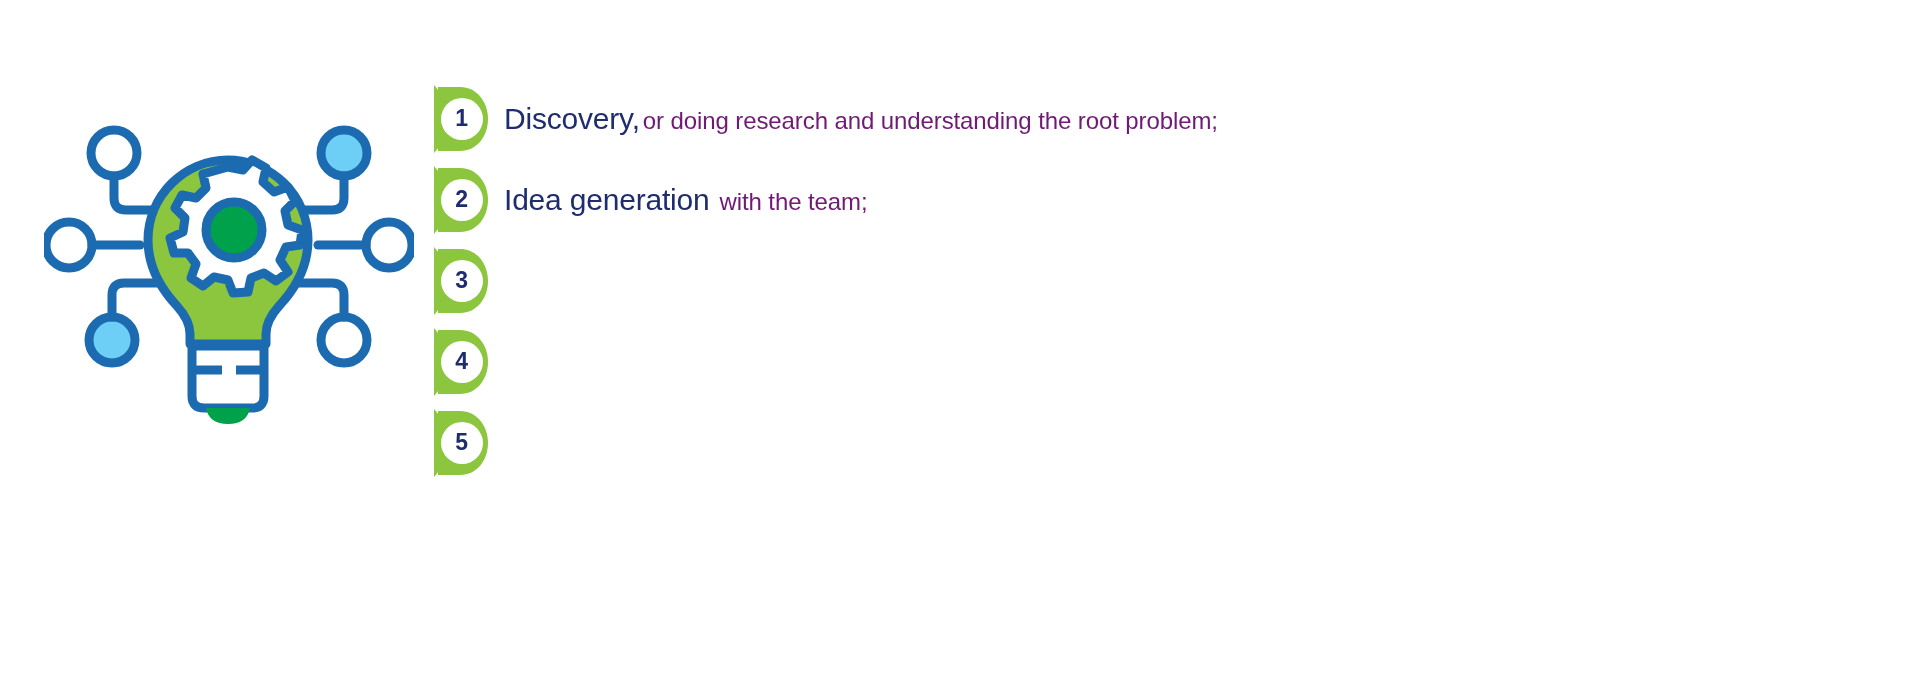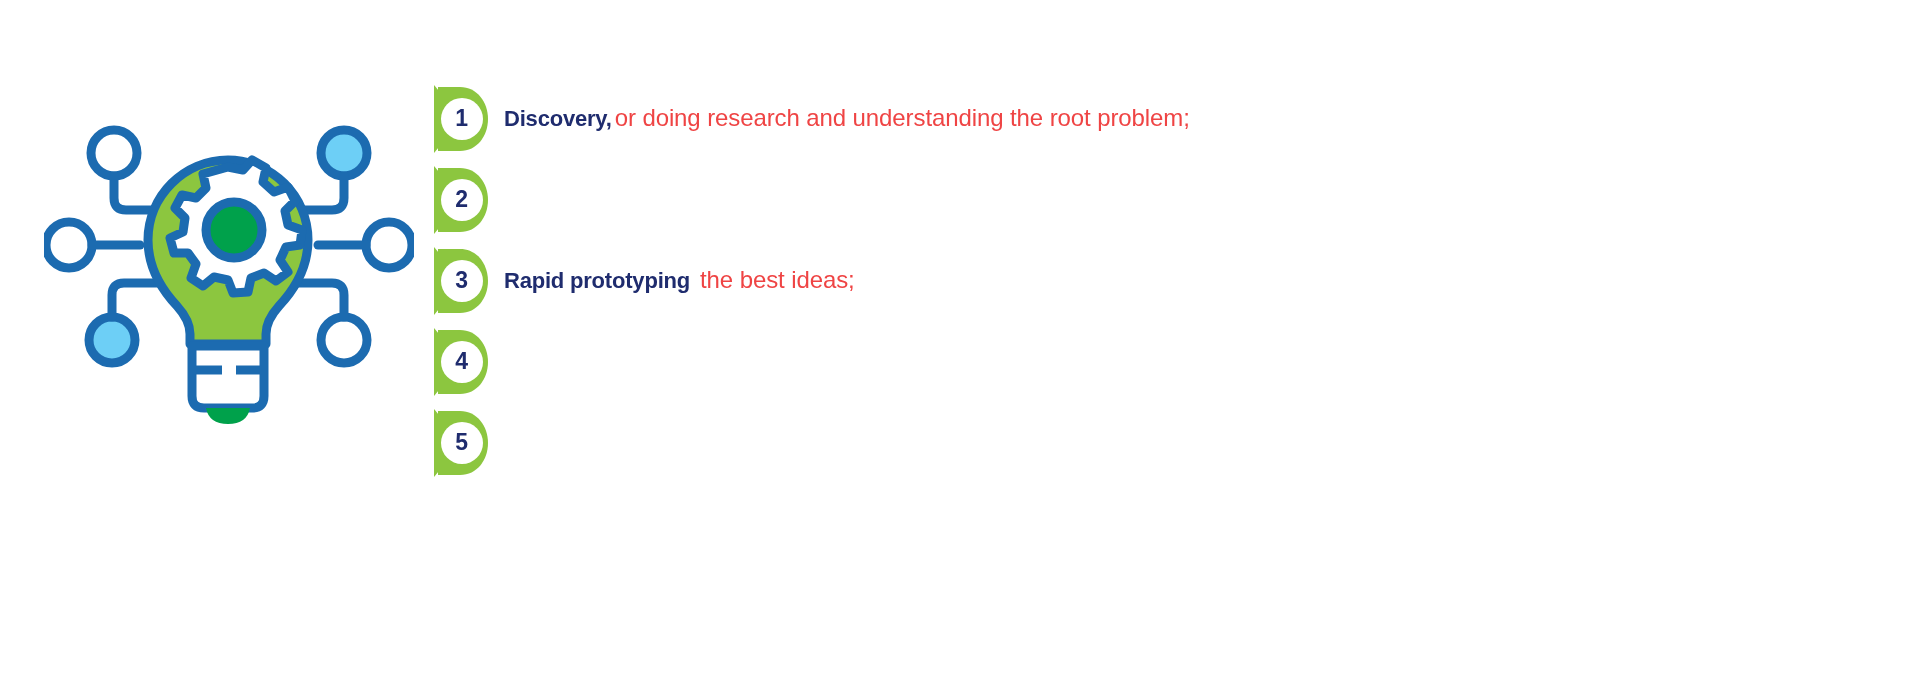--- a/index.html
+++ b/index.html
@@ -84,30 +84,30 @@
     letter-spacing: 0.5px;
     font-family: "Liberation Sans", "DejaVu Sans", sans-serif;
   }
 
   .step-text {
     white-space: nowrap;
     color: #1F2C6E;
     line-height: 1.2;
   }
   .step-bold {
-    font-size: 22px;
-    font-weight: 700;
+    font-size: 30px;
+    font-weight: 400;
     letter-spacing: -0.2px;
     color: #1F2C6E;
   }
   .step-rest {
     font-size: 24px;
     font-weight: 400;
     letter-spacing: -0.1px;
-    color: #ef4444;
+    color: #701a75;
   }
   .gap-sm { display: inline-block; width: 3px; }
   .gap-md { display: inline-block; width: 10px; }
 </style>
 </head>
 <body>
 
 <div class="canvas">
 
   <div class="illustration">
@@ -185,33 +185,33 @@
 
     <div class="step-row">
       <div class="badge">
         <svg viewBox="0 0 60 68" xmlns="http://www.w3.org/2000/svg" aria-hidden="true">
           <path d="M4 0 L9 6 L9 62 L4 68 L4 0 Z" fill="#8CC63F"></path>
           <path d="M8 2 L30 2 C47 2 58 17 58 34 C58 51 47 66 30 66 L8 66 Z" fill="#8CC63F"></path>
           <circle cx="32" cy="34" r="21" fill="#ffffff"></circle>
         </svg>
         <span class="badge-num">2</span>
       </div>
+      <div class="step-text">
+        <span class="step-bold">Idea generation</span><span class="gap-md"></span><span class="step-rest">with the team;</span>
+      </div>
     </div>
 
     <div class="step-row">
       <div class="badge">
         <svg viewBox="0 0 60 68" xmlns="http://www.w3.org/2000/svg" aria-hidden="true">
           <path d="M4 0 L9 6 L9 62 L4 68 L4 0 Z" fill="#8CC63F"></path>
           <path d="M8 2 L30 2 C47 2 58 17 58 34 C58 51 47 66 30 66 L8 66 Z" fill="#8CC63F"></path>
           <circle cx="32" cy="34" r="21" fill="#ffffff"></circle>
         </svg>
         <span class="badge-num">3</span>
-      </div>
-      <div class="step-text">
-        <span class="step-bold">Rapid prototyping</span><span class="gap-md"></span><span class="step-rest">the best ideas;</span>
       </div>
     </div>
 
     <div class="step-row">
       <div class="badge">
         <svg viewBox="0 0 60 68" xmlns="http://www.w3.org/2000/svg" aria-hidden="true">
           <path d="M4 0 L9 6 L9 62 L4 68 L4 0 Z" fill="#8CC63F"></path>
           <path d="M8 2 L30 2 C47 2 58 17 58 34 C58 51 47 66 30 66 L8 66 Z" fill="#8CC63F"></path>
           <circle cx="32" cy="34" r="21" fill="#ffffff"></circle>
         </svg>

